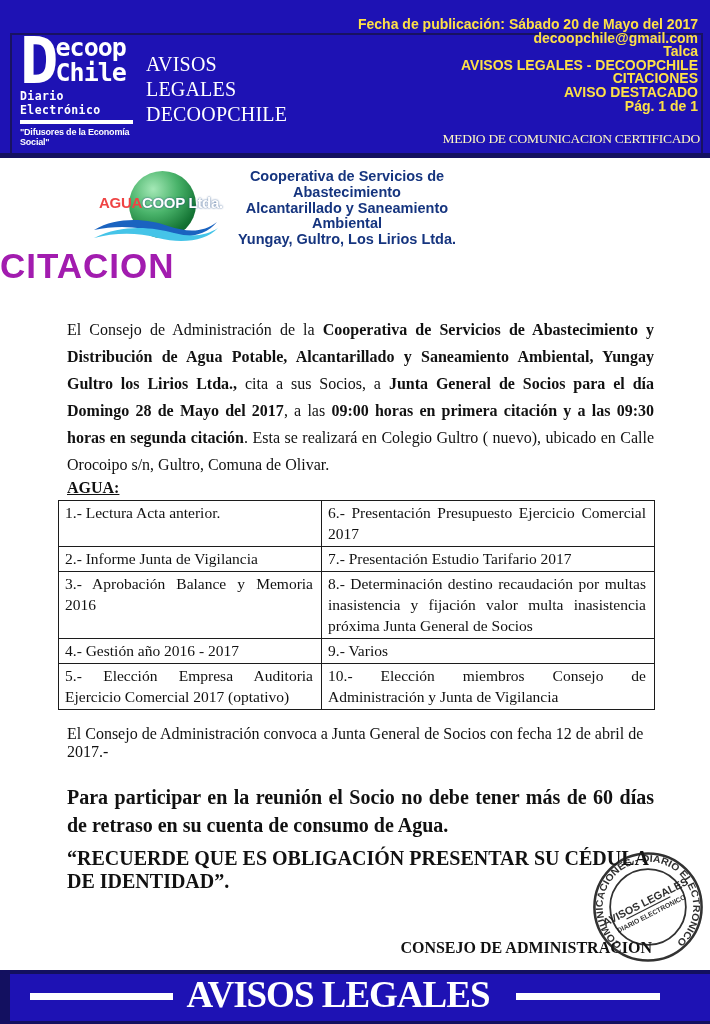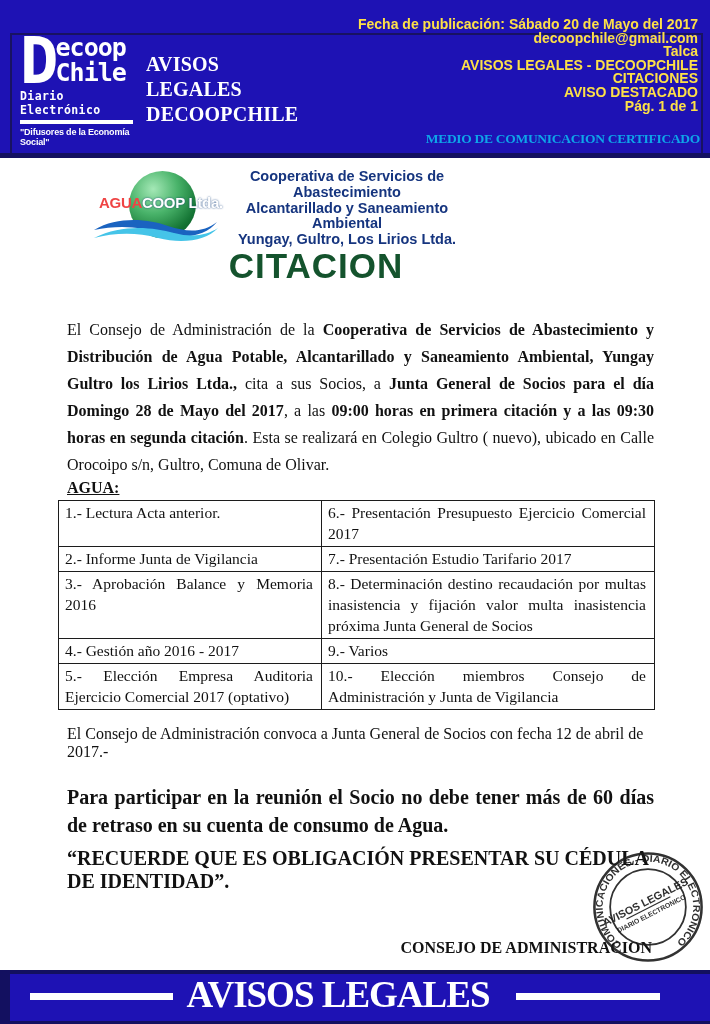--- a/index.html
+++ b/index.html
@@ -13,38 +13,38 @@
               border:2px solid #181262;border-bottom:none;}
   .decoop{position:absolute;left:20px;top:34px;width:120px;color:#fff;
           font-family:"DejaVu Sans Mono",monospace;font-weight:bold;}
   .decoop-row{display:flex;align-items:flex-start;}
   .decoop-d{font-size:64px;line-height:54px;letter-spacing:-2px;}
   .decoop-stack{display:flex;flex-direction:column;margin-left:-1px;margin-top:1px;}
   .decoop-stack span{font-size:25px;line-height:25px;letter-spacing:-1px;}
   .decoop-diario{font-size:11.5px;letter-spacing:.4px;margin-top:1px;}
   .decoop-bar{height:4px;background:#fff;margin:3px 0 3px;width:113px;}
   .decoop-tagline{font-family:"Liberation Sans",sans-serif;font-size:9px;font-weight:bold;letter-spacing:-.2px;}
-  .brand{position:absolute;left:146px;top:52px;color:#fff;font-weight:bold;
+  .brand{position:absolute;left:146px;top:52px;color:#fff;font-weight:normal;
          font-size:20px;line-height:25px;letter-spacing:.2px;}
   .meta{position:absolute;right:12px;top:18px;text-align:right;color:#fde047;
         font-family:"Liberation Sans",sans-serif;font-weight:bold;font-size:14px;line-height:13.6px;}
-  .certified{position:absolute;right:10px;bottom:6px;color:#0ea5e9;font-weight:bold;
+  .certified{position:absolute;right:10px;bottom:6px;color:#fef9c3;font-weight:normal;
              font-size:13.5px;letter-spacing:-.3px;}
 
   
   .sphere{position:absolute;left:129px;top:171px;width:67px;height:67px;border-radius:50%;
           background:radial-gradient(circle at 36% 27%,#a4e8b6 0%,#49b36a 38%,#147434 72%,#06491f 100%);}
   .agua-line{position:absolute;left:99px;top:194px;font-family:"Liberation Sans",sans-serif;
              font-weight:bold;font-size:15px;letter-spacing:-.3px;white-space:nowrap;}
   .agua-line .agua{color:#ef4444;}
   .agua-line .coop{color:#fff;text-shadow:0 0 2px rgba(8,55,120,.85);}
   .waves{position:absolute;left:92px;top:213px;}
   .coop-name{position:absolute;left:221px;top:169px;width:252px;text-align:center;color:#16357f;
              font-family:"Liberation Sans",sans-serif;font-weight:bold;font-size:14.5px;line-height:15.8px;}
-  .citacion{position:absolute;left:0;top:246px;width:632px;text-align:center;color:#14532d;
+  .citacion{position:absolute;left:0;top:246px;width:632px;color:#a21caf;
             font-family:"Liberation Sans",sans-serif;font-weight:bold;font-size:35px;letter-spacing:1px;}
 
   
   .content{position:absolute;left:67px;top:316px;width:587px;}
   .intro{margin:0;font-size:16px;line-height:27px;text-align:justify;}
   .tabla{margin:1px 0 3px;font-size:16px;font-weight:bold;text-decoration:underline;}
   table.agenda{width:597px;margin-left:-9px;border-collapse:collapse;table-layout:fixed;}
   table.agenda td{border:1.5px solid #1c1c1c;padding:1px 8px 2px 6px;font-size:15.5px;
                   line-height:21px;vertical-align:top;text-align:justify;}
   td.c1{width:248px;}

